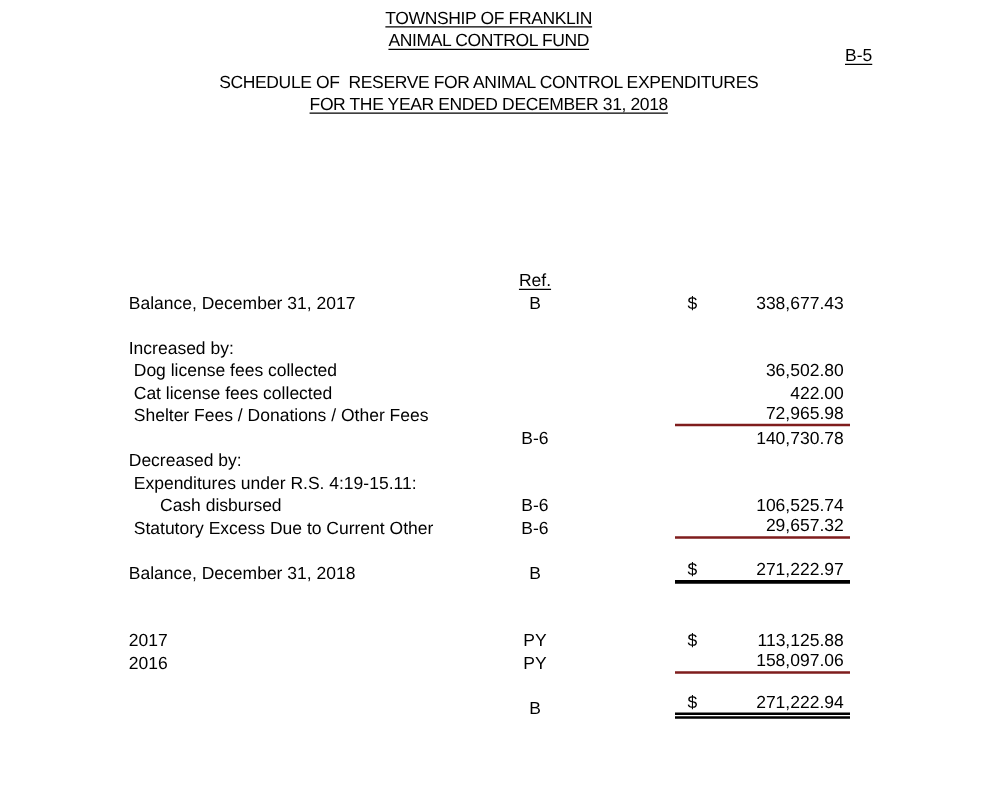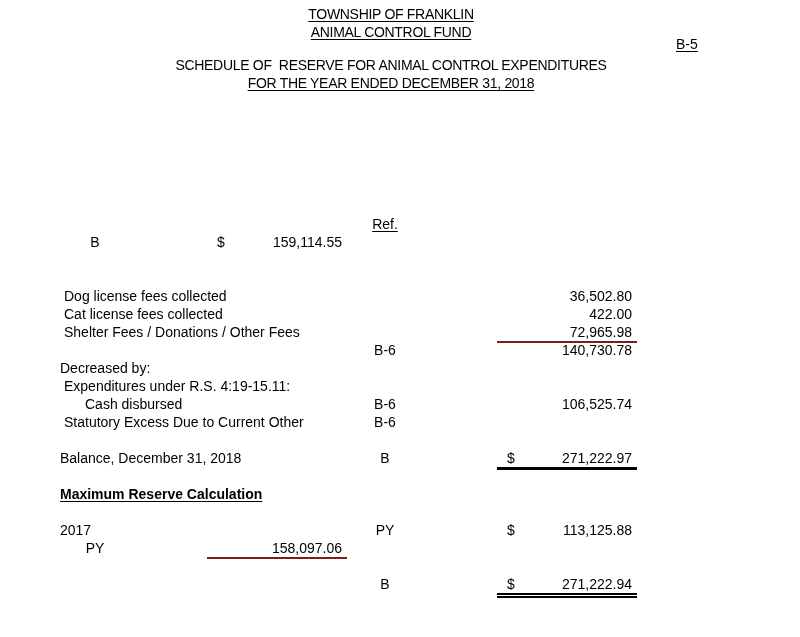--- a/index.html
+++ b/index.html
@@ -33,21 +33,22 @@
     position: absolute;
     top: 215px;
     left: 0;
     width: 800px;
   }
   .row {
     display: flex;
     height: 18px;
     line-height: 18px;
     padding-left: 60px;
-    align-items: flex-start;
+    align-items: flex-end;
+    margin-left: 43px;
   }
   .c-label {
     flex: none;
     width: 290px;
     box-sizing: border-box;
     white-space: pre;
   }
   .indent-1 { padding-left: 4px; }
   .indent-2 { padding-left: 25px; }
   .bold { font-weight: bold; }
@@ -88,26 +89,28 @@
   <div class="hline u" style="top:75px">FOR THE YEAR ENDED DECEMBER 31, 2018</div>
 
   <div class="tbl" id="rows">
       <div class="row">
         <div class="c-label indent-0"></div>
         <div class="c-ref u">Ref.</div>
         <div class="c-gap"></div>
         <div class="c-money"><span></span><span class="amt"></span></div>
       </div>
       <div class="row">
+        <div class="c-label indent-0">Balance, December 31, 2017</div>
         <div class="c-ref">B</div>
         <div class="c-gap"></div>
-        <div class="c-money"><span>$</span><span class="amt">159,114.55</span></div>
+        <div class="c-money"><span>$</span><span class="amt">338,677.43</span></div>
       </div>
       <div class="row"></div>
       <div class="row">
+        <div class="c-label indent-0">Increased by:</div>
         <div class="c-ref"></div>
         <div class="c-gap"></div>
         <div class="c-money"><span></span><span class="amt"></span></div>
       </div>
       <div class="row">
         <div class="c-label indent-1">Dog license fees collected</div>
         <div class="c-ref"></div>
         <div class="c-gap"></div>
         <div class="c-money"><span></span><span class="amt">36,502.80</span></div>
       </div>
@@ -144,47 +147,43 @@
       <div class="row">
         <div class="c-label indent-2">Cash disbursed</div>
         <div class="c-ref">B-6</div>
         <div class="c-gap"></div>
         <div class="c-money"><span></span><span class="amt">106,525.74</span></div>
       </div>
       <div class="row">
         <div class="c-label indent-1">Statutory Excess Due to Current Other</div>
         <div class="c-ref">B-6</div>
         <div class="c-gap"></div>
+        <div class="c-money rule-single"><span></span><span class="amt">29,657.32</span></div>
       </div>
       <div class="row"></div>
       <div class="row">
         <div class="c-label indent-0">Balance, December 31, 2018</div>
         <div class="c-ref">B</div>
         <div class="c-gap"></div>
         <div class="c-money rule-thick"><span>$</span><span class="amt">271,222.97</span></div>
       </div>
       <div class="row"></div>
-      <div class="row">
-        <div class="c-label indent-0 bold u">Maximum Reserve Calculation</div>
-        <div class="c-ref"></div>
-        <div class="c-gap"></div>
-        <div class="c-money"><span></span><span class="amt"></span></div>
-      </div>
       <div class="row">
         <div class="c-ref"></div>
         <div class="c-gap"></div>
         <div class="c-money"><span></span><span class="amt"></span></div>
       </div>
       <div class="row">
         <div class="c-label indent-0">2017</div>
         <div class="c-ref">PY</div>
         <div class="c-gap"></div>
         <div class="c-money"><span>$</span><span class="amt">113,125.88</span></div>
       </div>
       <div class="row">
+        <div class="c-label indent-0">2016</div>
         <div class="c-ref">PY</div>
         <div class="c-gap"></div>
         <div class="c-money rule-single"><span></span><span class="amt">158,097.06</span></div>
       </div>
       <div class="row"></div>
       <div class="row">
         <div class="c-label indent-0"></div>
         <div class="c-ref">B</div>
         <div class="c-gap"></div>
         <div class="c-money rule-double"><span>$</span><span class="amt">271,222.94</span></div>

